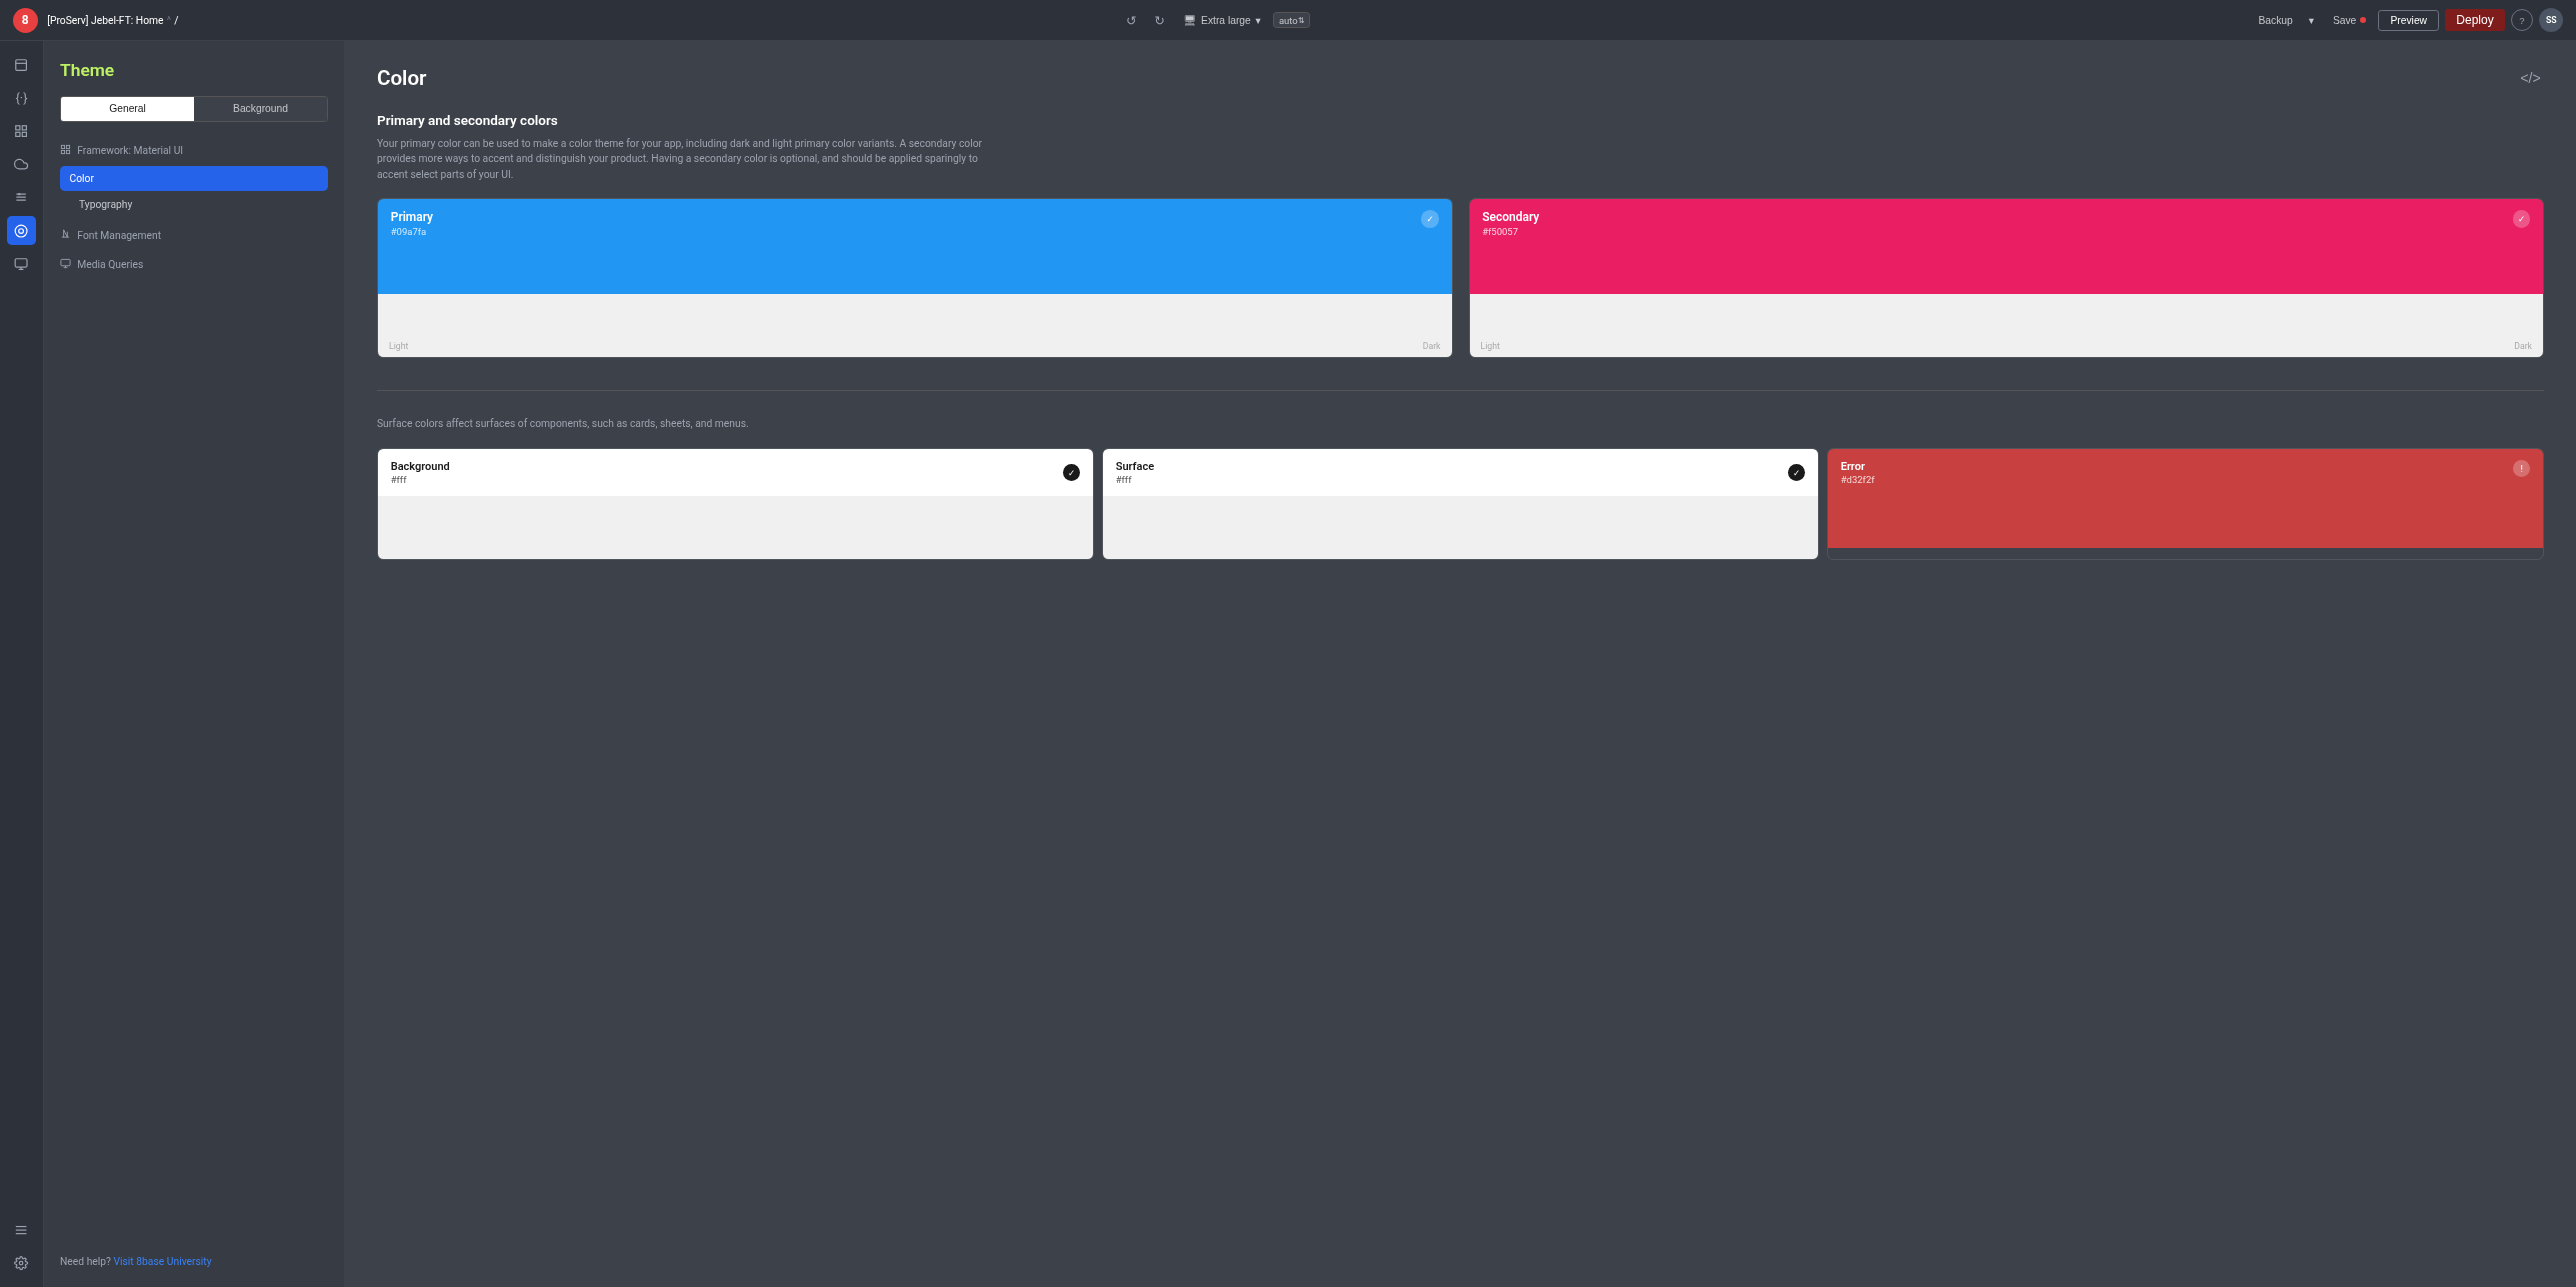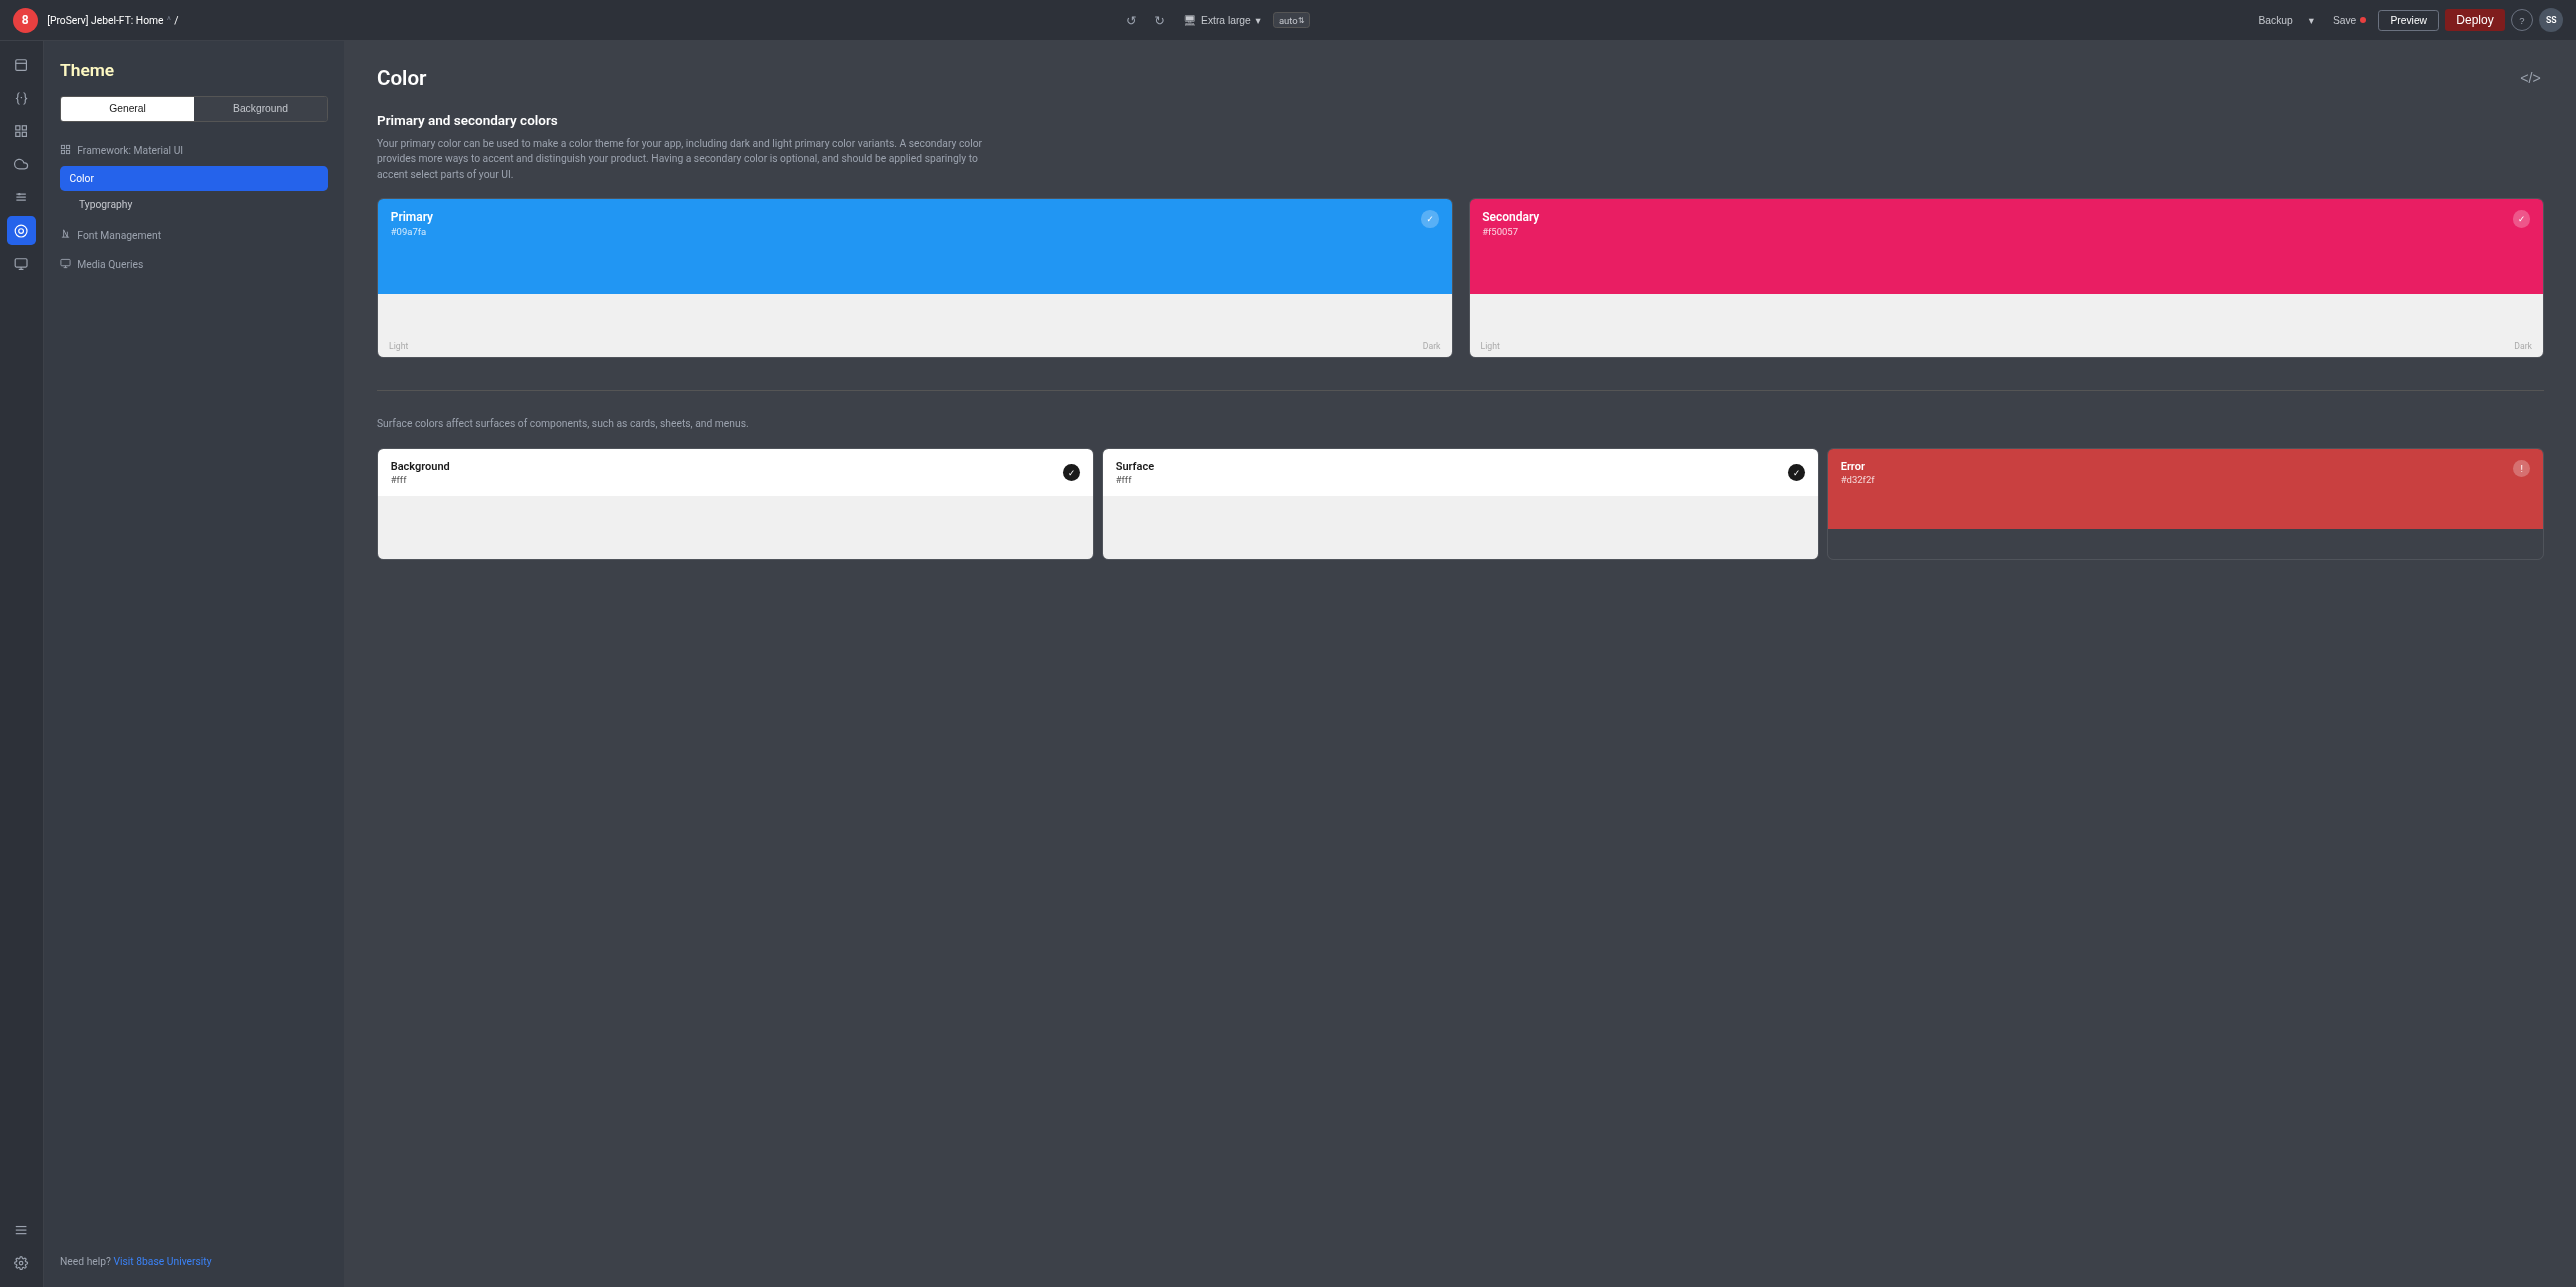--- a/index.html
+++ b/index.html
@@ -77,21 +77,21 @@
       border-radius: 4.7px; cursor: pointer; color: #9ca3af; font-size: 12.7px;
     }
     .icon-bar-item.active { background: #2563eb; color: #fff; }
     .icon-bar-spacer { flex: 1; }
 
     
     .sidebar {
       width: 301px; background: #363b44; border-right: 0.8px solid #3d4149;
       display: flex; flex-direction: column; flex-shrink: 0; padding: 19px 16px;
     }
-    .sidebar-title { font-size: 17.4px; font-weight: 600; color: #fef9c3; margin-bottom: 16px; }
+    .sidebar-title { font-size: 17.4px; font-weight: 600; color: #bef264; margin-bottom: 16px; }
     .tab-group { display: flex; margin-bottom: 16px; border-radius: 3.2px; overflow: hidden; border: 0.8px solid #555; }
     .tab-btn {
       flex: 1; padding: 6.3px; background: #3d4149; border: none; color: #c5c8ce;
       cursor: pointer; font-size: 10.3px; font-weight: 500;
     }
     .tab-btn.active { background: #fff; color: #1a1a1a; }
 
     .sidebar-section { margin-bottom: 3.2px; }
     .sidebar-section-header {
       display: flex; align-items: center; gap: 6.3px; padding: 6.3px 0;
@@ -172,21 +172,21 @@
       width: 17.4px; height: 17.4px; background: #1a1a1a; border-radius: 50%;
       display: flex; align-items: center; justify-content: center; font-size: 8.7px; color: #fff;
     }
     .surface-card-bottom { height: 63px; background: #f0f0f0; }
 
     .error-card {
       flex: 1; border-radius: 6.3px; overflow: hidden; cursor: pointer;
       border: 0.8px solid rgba(255,255,255,0.1);
     }
     .error-card-top {
-      background: #c94040; padding: 11px 12.7px; height: 80px;
+      background: #c94040; padding: 11px 12.7px; height: 99px;
       display: flex; align-items: flex-start; justify-content: space-between;
     }
     .error-card-name { font-size: 11px; font-weight: 600; color: #fff; margin-bottom: 1.6px; }
     .error-card-hex { font-size: 9.5px; color: rgba(255,255,255,0.8); }
     .error-card-warn {
       width: 17.4px; height: 17.4px; background: rgba(255,255,255,0.25); border-radius: 50%;
       display: flex; align-items: center; justify-content: center; font-size: 9.5px; color: #fff;
     }
   </style>
 </head>

